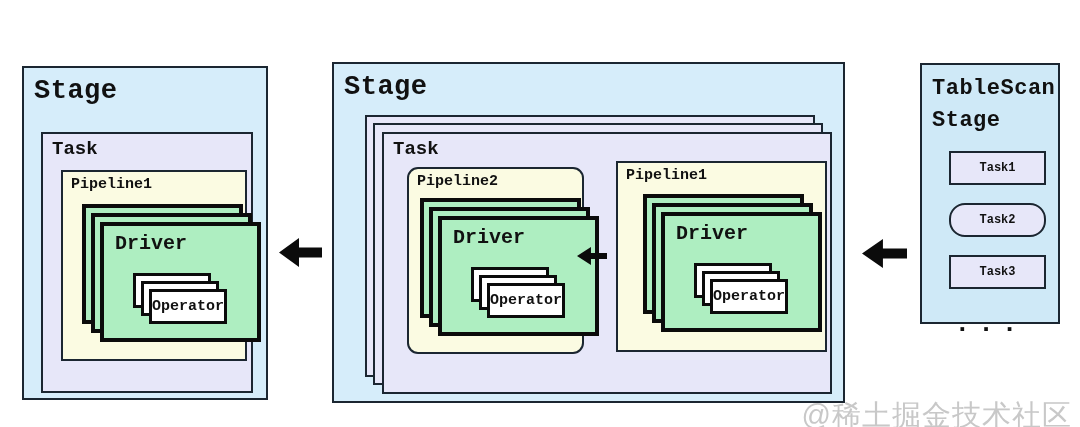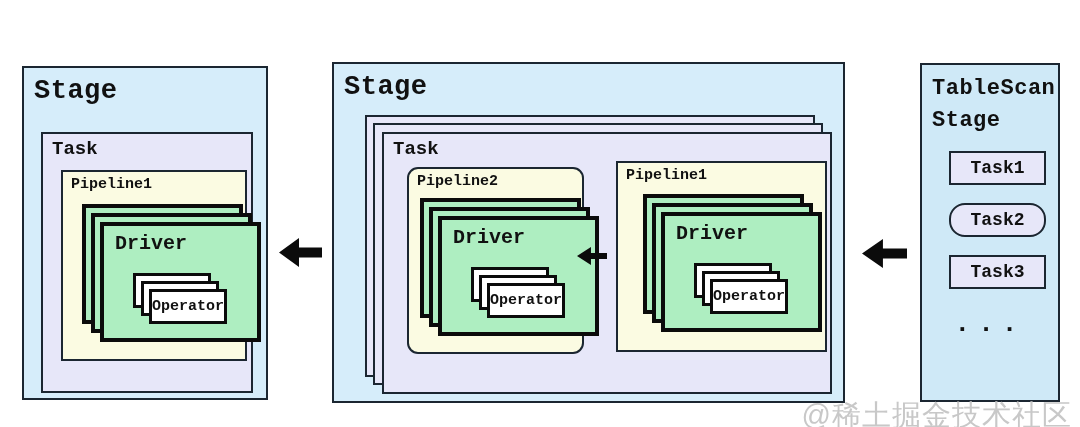--- a/index.html
+++ b/index.html
@@ -10,21 +10,21 @@
   *{margin:0;padding:0;box-sizing:border-box;}
   body{background:#ffffff;font-family:"Liberation Sans","DejaVu Sans",sans-serif;color:var(--text);}
   .canvas{position:relative;width:1080px;height:427px;background:#ffffff;overflow:hidden;}
 
   .stage{position:absolute;background:var(--stage-bg);border:2px solid var(--thin-border);font-family:Liberation Mono, monospace;}
   .stage-title{position:absolute;left:10px;top:8px;font-size:27px;font-weight:bold;letter-spacing:.5px;}
   .stage-title.small{font-size:22px;line-height:1.45;width:118px;}
 
   .stage-left{left:22px;top:66px;width:246px;height:334px;}
   .stage-mid{left:332px;top:62px;width:513px;height:341px;}
-  .stage-right{left:920px;top:63px;width:140px;height:339px;background:var(--stage-right-bg);}
+  .stage-right{left:920px;top:63px;width:140px;height:261px;background:var(--stage-right-bg);}
 
   .task{position:absolute;background:var(--task-bg);border:2px solid var(--thin-border);}
   .task-title{position:absolute;left:9px;top:4px;font-size:19px;font-weight:bold;}
   .task-left{left:17px;top:64px;width:212px;height:261px;}
 
   
   .stack{position:absolute;}
   .layer{position:absolute;}
   .task-stack{left:31px;top:51px;}
   .task-stack .layer{width:450px;height:262px;background:var(--task-bg);border:2px solid var(--thin-border);}
@@ -41,21 +41,21 @@
   .pos-a{left:19px;top:32px;} .pos-b{left:11px;top:29px;} .pos-c{left:25px;top:31px;}
   .driver-title{position:absolute;left:11px;top:6px;font-size:20px;font-weight:bold;}
 
   .op-stack{left:29px;top:47px;}
   .op-stack .layer{width:78px;height:35px;background:var(--operator-bg);border:3px solid var(--thick-border);}
   .op-stack .l0{left:0;top:0;} .op-stack .l1{left:8px;top:8px;} .op-stack .front{left:16px;top:16px;
     display:flex;align-items:center;justify-content:center;font-size:15px;font-weight:bold;}
 
   .chip{position:absolute;left:27px;width:97px;height:34px;background:var(--task-bg);
     border:2px solid var(--thin-border);display:flex;align-items:center;justify-content:center;
-    font-size:18px;font-weight:bold;}
+    font-size:12px;font-weight:bold;}
   .chip1{top:86px;} .chip2{top:138px;border-radius:16px;} .chip3{top:190px;}
   .dots{position:absolute;top:244px;width:100%;text-align:center;font-size:26px;font-weight:bold;letter-spacing:8px;}
 
   .arrow{position:absolute;}
   .arrow svg{display:block;}
   .arrow-1{left:279px;top:238px;}
   .arrow-mid{left:577px;top:247px;}
   .arrow-2{left:862px;top:239px;}
 
   .watermark{position:absolute;right:8px;top:396px;font-size:29px;color:var(--watermark);letter-spacing:1px;}

